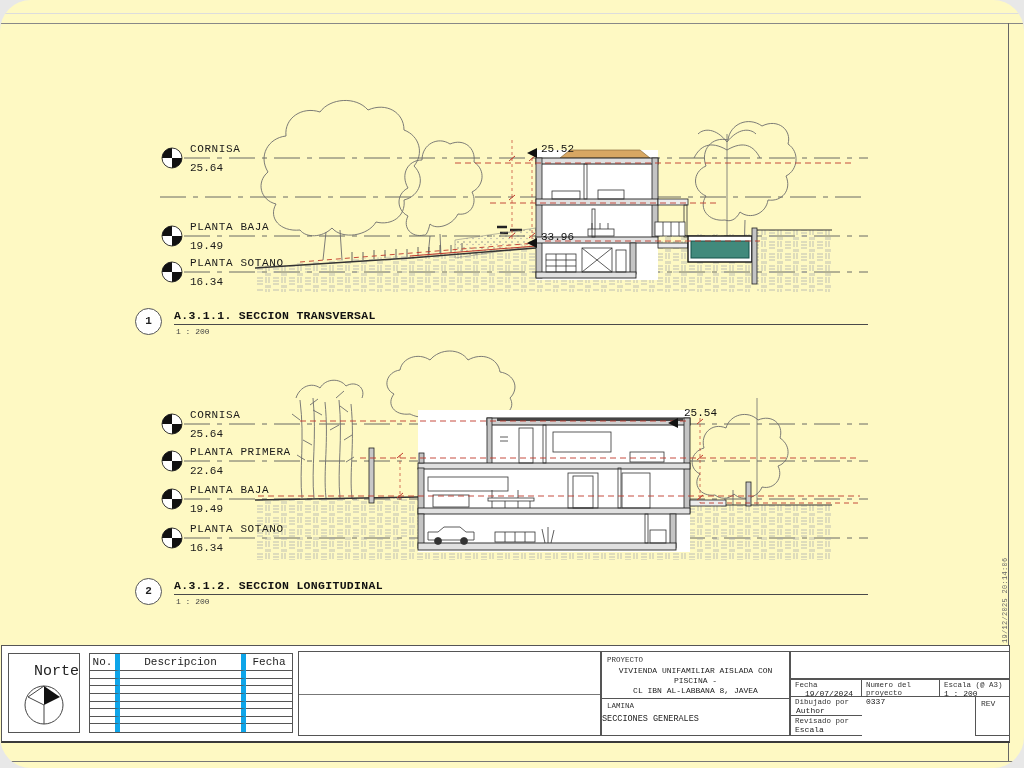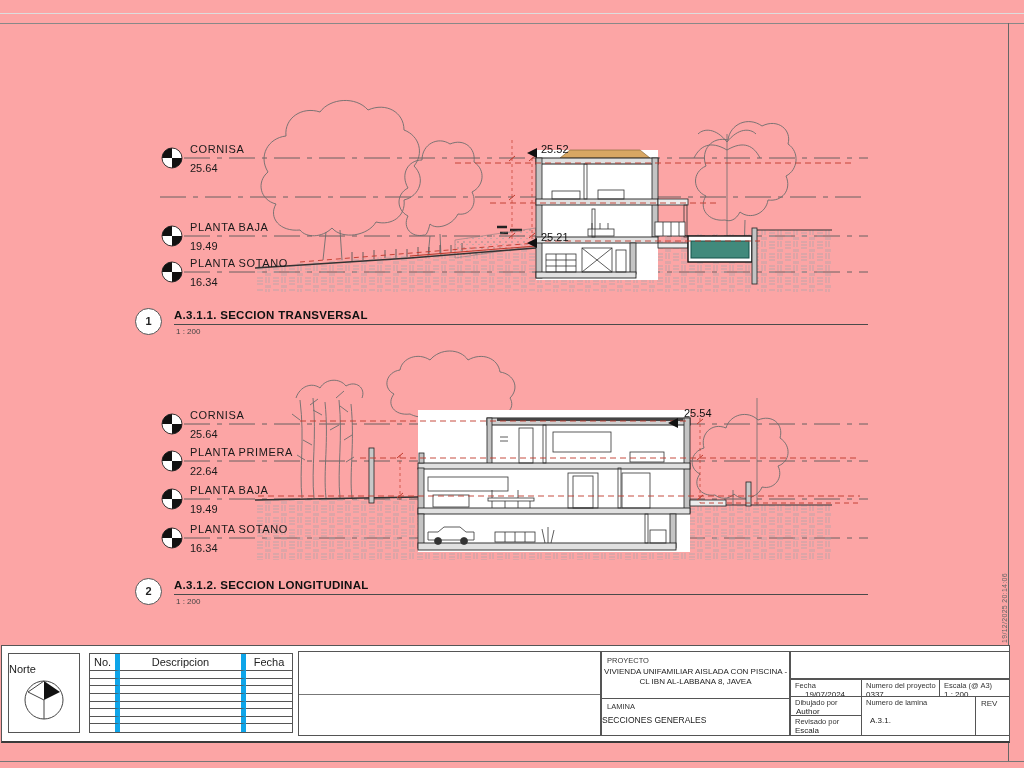--- a/index.html
+++ b/index.html
@@ -1,39 +1,39 @@
 <!DOCTYPE html>
 <html><head>
 <meta charset="utf-8">
 <style>
   html,body{margin:0;padding:0;background:#e8e8e8;}
   .sheet{
-    position:relative;width:1024px;height:768px;background:#fca5a5;
-    font-family:Liberation Sans, sans-serif;color:#1c1c1c;overflow:hidden;
+    position:relative;width:1024px;height:768px;background:#fef9c3;
+    font-family:Liberation Mono, monospace;color:#1c1c1c;overflow:hidden;border-radius:31px;
   }
   .abs{position:absolute;}
   .lvl{position:absolute;width:150px;}
   .lvl-name{font-size:11px;letter-spacing:.6px;color:#1a1a1a;line-height:11px;}
   .lvl-val{font-size:11px;color:#1a1a1a;line-height:11px;margin-top:8px;}
   .spot{position:absolute;font-size:11px;color:#111;}
   .sec-num{
     position:absolute;width:25px;height:25px;border:1px solid #555;border-radius:50%;
     text-align:center;line-height:25px;font-size:11px;font-weight:bold;color:#222;background:#fff;
   }
   .sec-name{position:absolute;font-size:11.5px;font-weight:bold;letter-spacing:.3px;color:#111;}
   .sec-scale{position:absolute;font-size:8px;color:#444;}
   .sec-rule{position:absolute;border-top:1.2px solid #4a4a4a;}
   .frame{position:absolute;}
   
   .tb{position:absolute;left:1px;top:645px;width:1007px;height:95px;
       border:1px solid #555;border-bottom:2.5px solid #3a3a3a;background:#fff;}
   .box{position:absolute;border:1px solid #555;background:#fff;box-sizing:border-box;}
   .tb-label{font-size:7.5px;color:#333;}
   .tb-value{font-size:8px;color:#222;}
-  .north-word{font-size:11px;color:#222;text-align:left;}
+  .north-word{font-size:15px;color:#222;text-align:right;}
   .rev-grid{display:grid;grid-template-columns:30px 1fr 46px;box-sizing:border-box;}
   .rev-cell{border-right:5px solid #0ea5e9;border-bottom:1px solid #555;box-sizing:border-box;}
   .rev-cell:nth-child(3n){border-right:none;}
   .rev-head{font-size:11px;color:#222;text-align:center;line-height:17px;}
   .rev-head.desc{text-align:center;}
   .stamp{
     position:absolute;left:1001px;top:643px;transform:rotate(-90deg);transform-origin:0 0;
     font-size:7px;color:#666;white-space:nowrap;letter-spacing:.3px;
   }
   .projline{font-size:8px;color:#222;text-align:center;line-height:10px;}
@@ -288,21 +288,21 @@
   </div>
   <div class="lvl" style="left:190px;top:222px">
     <div class="lvl-name">PLANTA BAJA</div>
     <div class="lvl-val">19.49</div>
   </div>
   <div class="lvl" style="left:190px;top:258px">
     <div class="lvl-name">PLANTA SOTANO</div>
     <div class="lvl-val">16.34</div>
   </div>
   <div class="spot" style="left:541px;top:143px">25.52</div>
-  <div class="spot" style="left:541px;top:231px">25.21</div>
+  <div class="spot" style="left:541px;top:231px">33.96</div>
 
   <div class="sec-num" style="left:135px;top:308px">1</div>
   <div class="sec-name" style="left:174px;top:309px">A.3.1.1. SECCION TRANSVERSAL</div>
   <div class="sec-rule" style="left:174px;top:324px;width:694px"></div>
   <div class="sec-scale" style="left:176px;top:327px">1 : 200</div>
 
   <div class="lvl" style="left:190px;top:410px">
     <div class="lvl-name">CORNISA</div>
     <div class="lvl-val">25.64</div>
   </div>
@@ -399,22 +399,18 @@
     </div>
 
     <div class="box" style="left:788px;top:50px;width:72px;height:20px;border-right:none">
       <div class="tb-label" style="margin:1px 0 0 4px">Dibujado por</div>
       <div class="tb-value" style="margin-left:5px">Author</div>
     </div>
     <div class="box" style="left:788px;top:69px;width:72px;height:21px;border-right:none">
       <div class="tb-label" style="margin:1px 0 0 4px">Revisado por</div>
       <div class="tb-value" style="margin-left:4px">Escala</div>
     </div>
-    <div class="box" style="left:859px;top:50px;width:115px;height:40px;border-right:none">
-      <div class="tb-label" style="margin:1px 0 0 4px">Numero de lamina</div>
-      <div class="tb-value" style="margin:9px 0 0 8px">A.3.1.</div>
-    </div>
     <div class="box" style="left:973px;top:50px;width:34px;height:40px;border-right:none">
       <div class="tb-label" style="margin:2px 0 0 5px;font-size:8px">REV</div>
     </div>
   </div>
 
 </div>
 
 </body></html>

